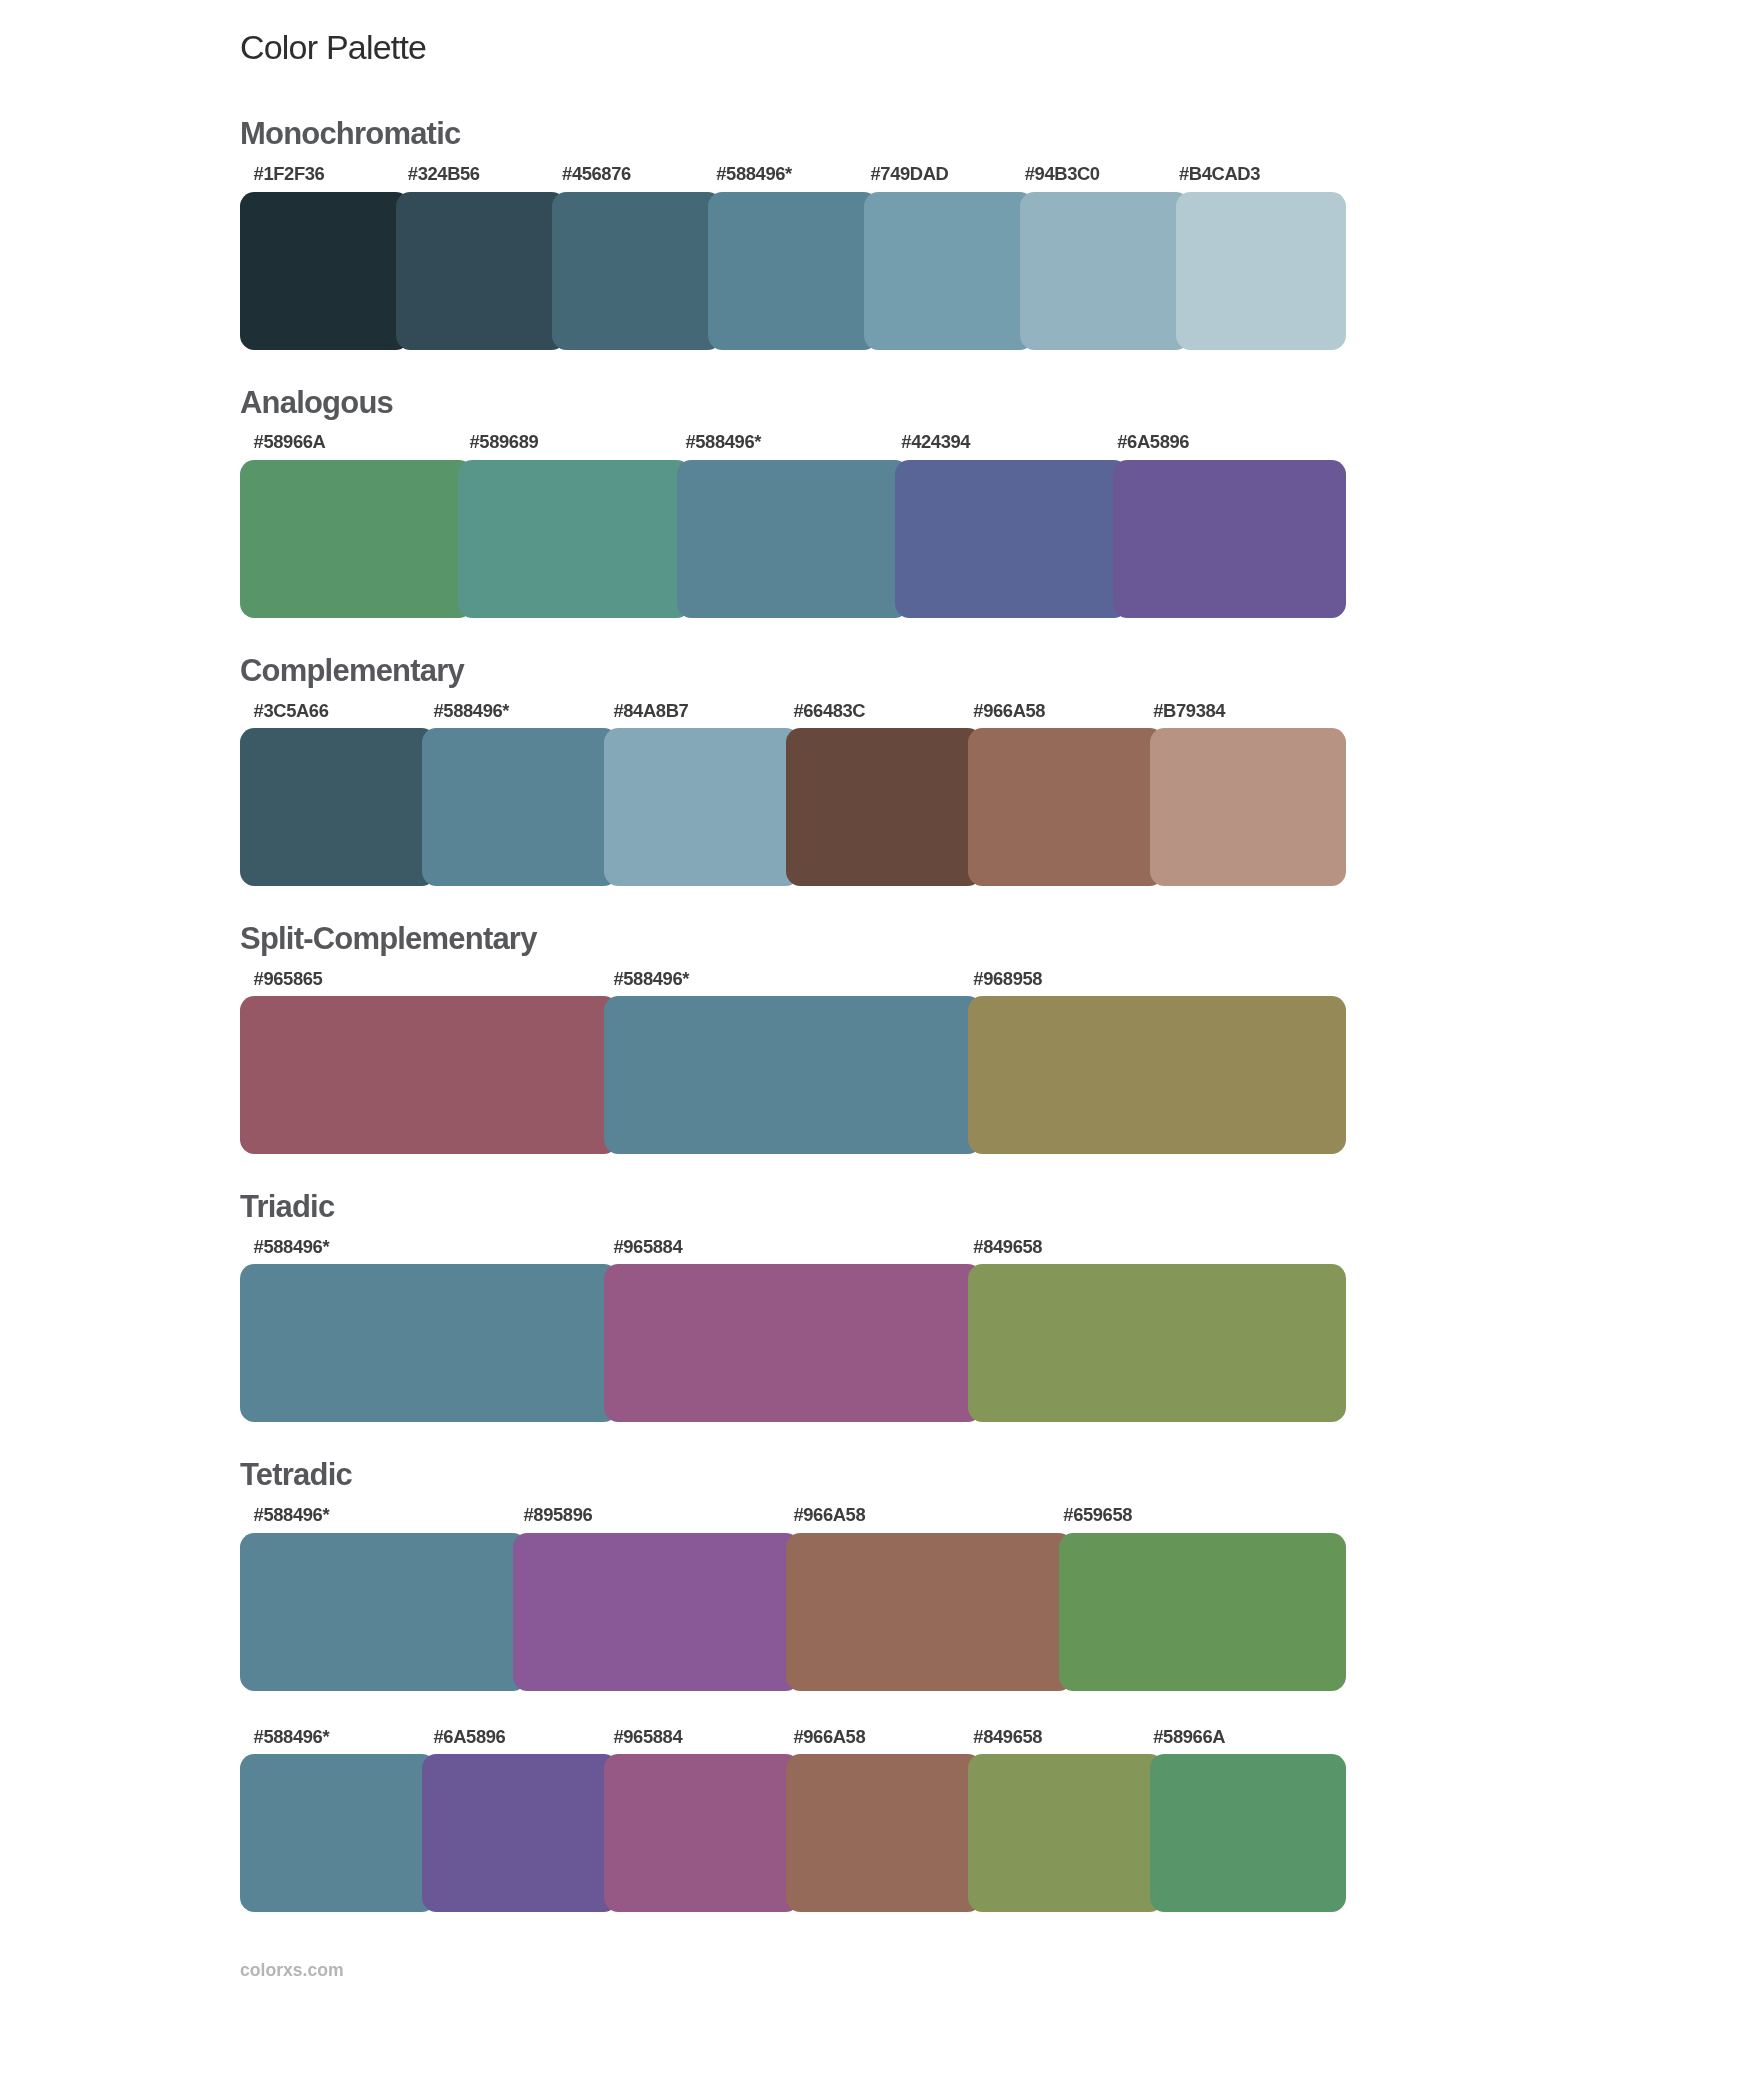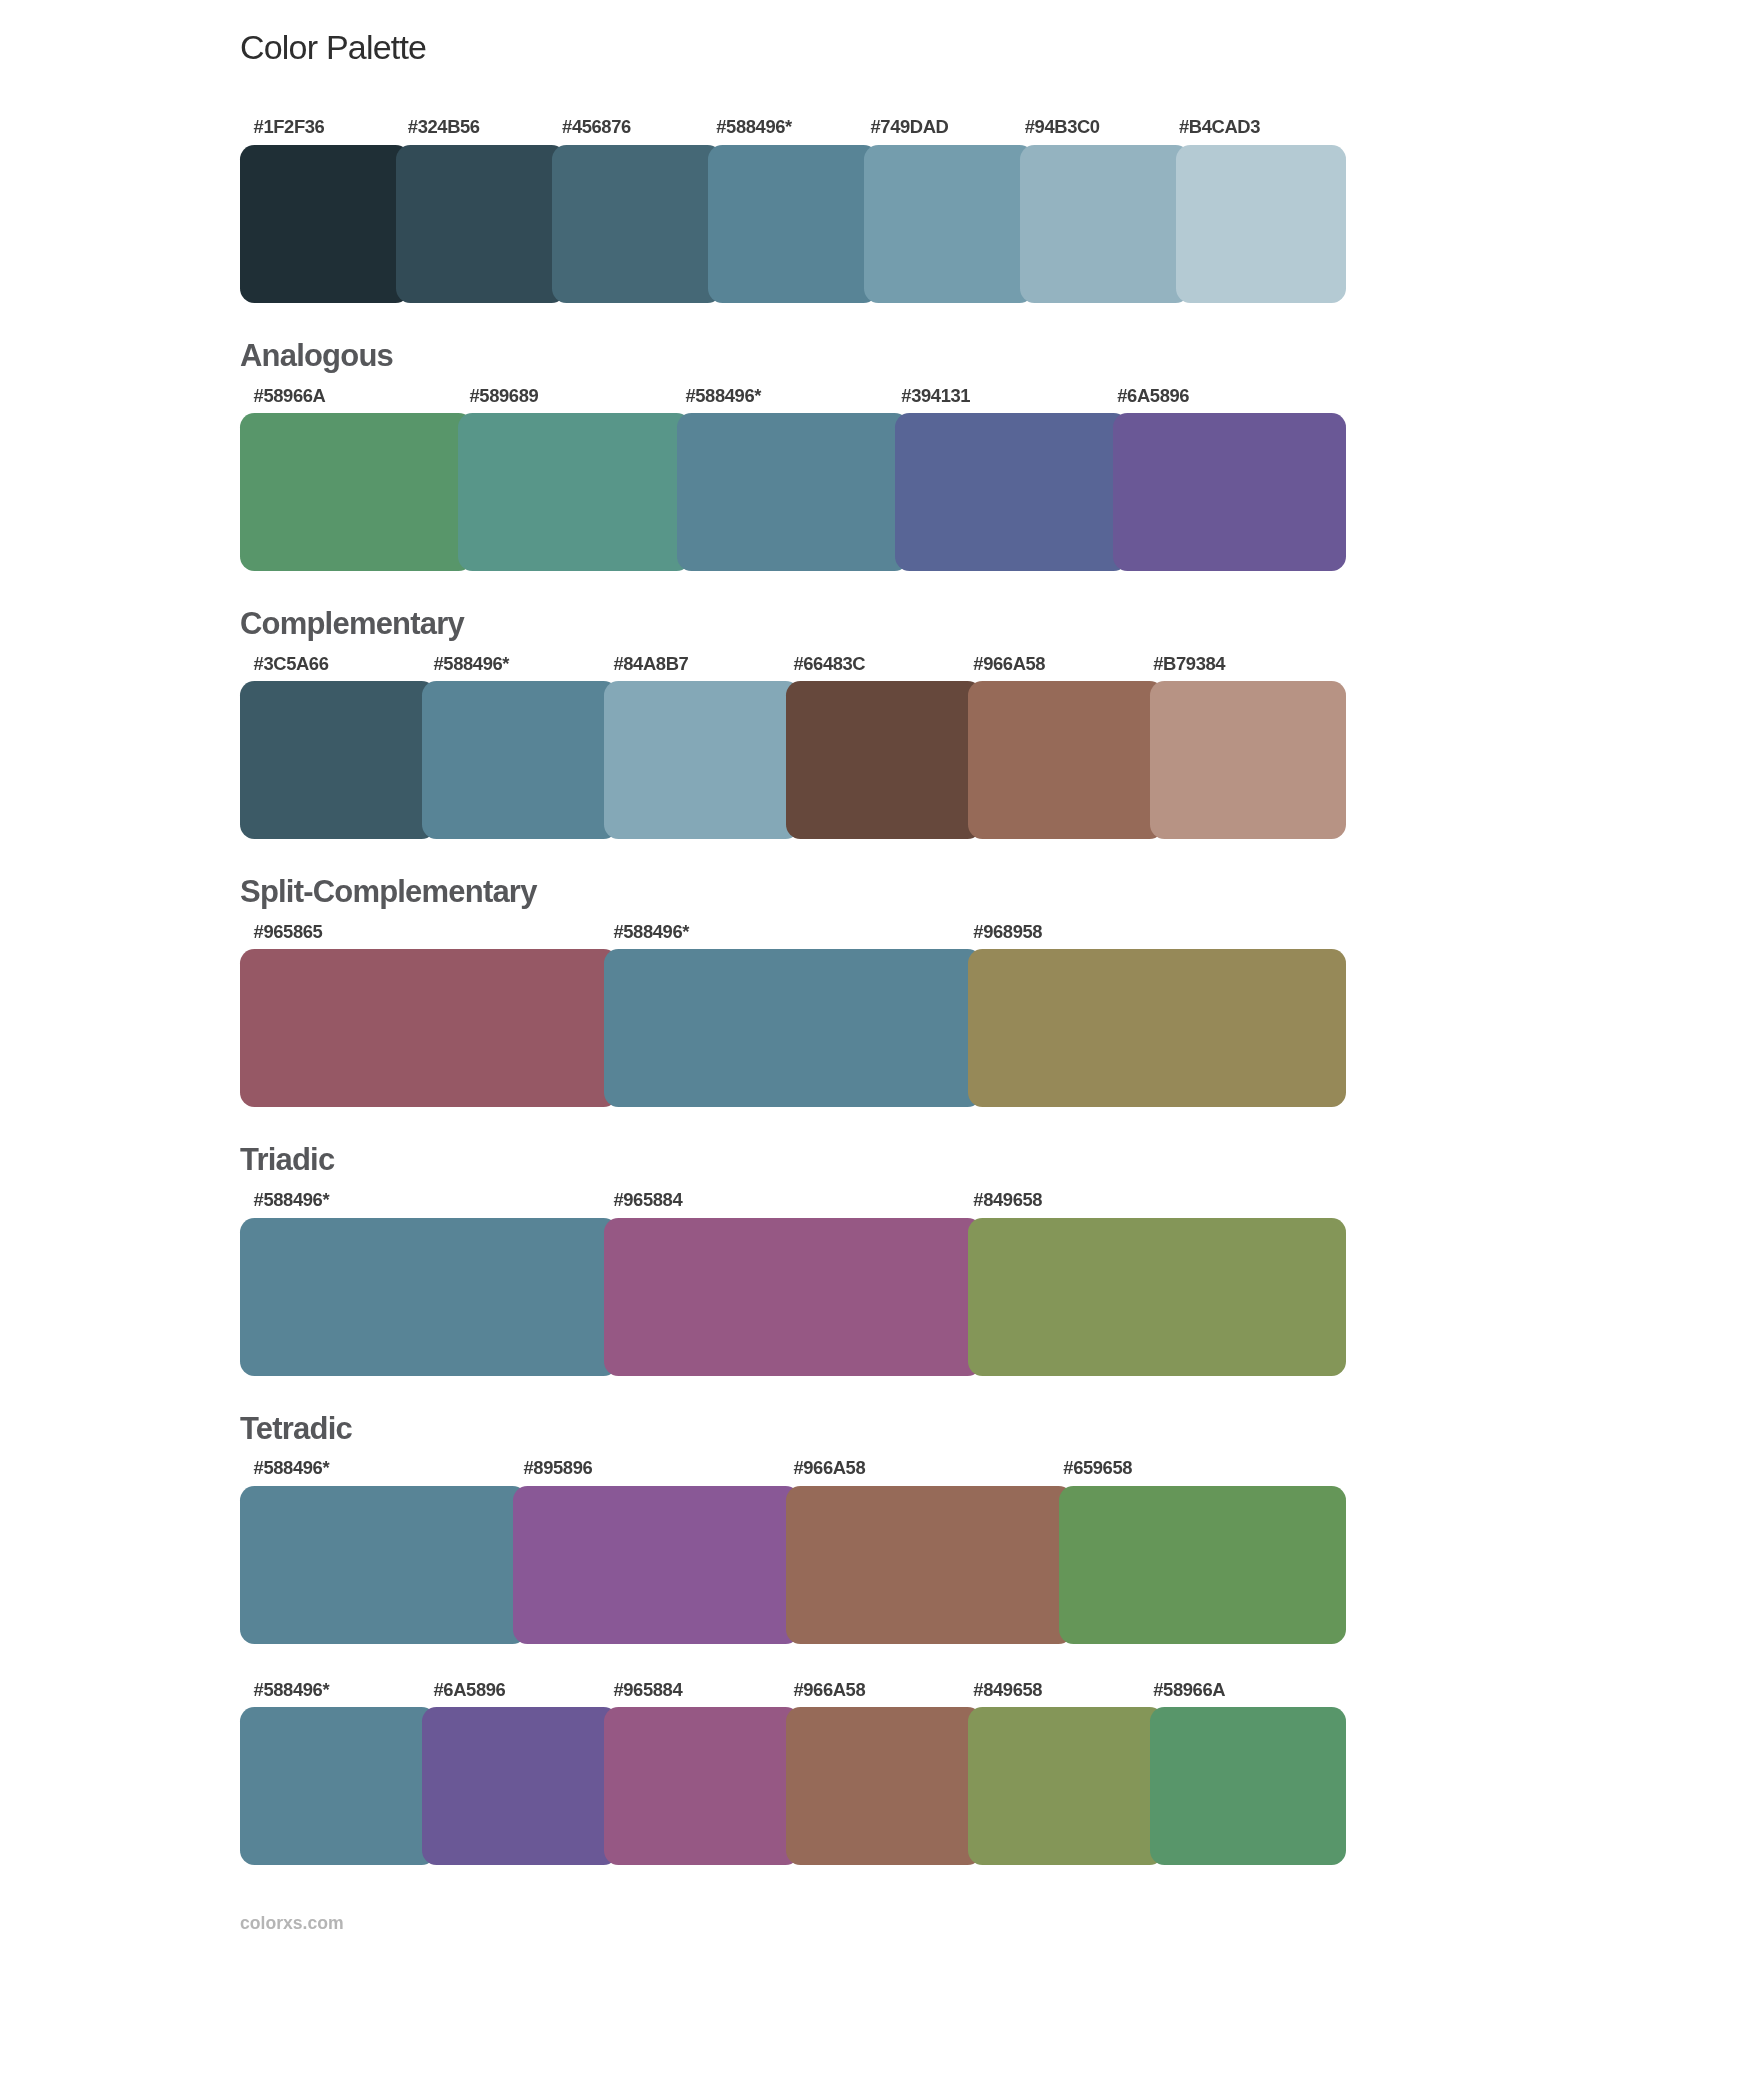--- a/index.html
+++ b/index.html
@@ -87,20 +87,21 @@
   }
 </style>
 </head>
 <body>
 
 <div class="page">
   <h2 class="page-subtitle">Color Palette</h2>
 
   <div id="sections">
   <section class="palette-section">
+    <h3 class="section-heading">Monochromatic</h3>
     <div class="labels-row">
           <div class="label-cell">#1F2F36</div>
           <div class="label-cell">#324B56</div>
           <div class="label-cell">#456876</div>
           <div class="label-cell">#588496*</div>
           <div class="label-cell">#749DAD</div>
           <div class="label-cell">#94B3C0</div>
           <div class="label-cell">#B4CAD3</div>
         </div>
     <div class="swatches-row">
@@ -113,21 +114,21 @@
           <div class="swatch" style="background: rgb(180, 202, 211); z-index: 7;"></div>
         </div>
   </section>
 
   <section class="palette-section">
     <h3 class="section-heading">Analogous</h3>
     <div class="labels-row">
           <div class="label-cell">#58966A</div>
           <div class="label-cell">#589689</div>
           <div class="label-cell">#588496*</div>
-          <div class="label-cell">#394131</div>
+          <div class="label-cell">#424394</div>
           <div class="label-cell">#6A5896</div>
         </div>
     <div class="swatches-row">
           <div class="swatch" style="background: rgb(88, 150, 106); z-index: 1;"></div>
           <div class="swatch" style="background: rgb(88, 150, 137); z-index: 2;"></div>
           <div class="swatch" style="background: rgb(88, 132, 150); z-index: 3;"></div>
           <div class="swatch" style="background: rgb(88, 101, 150); z-index: 4;"></div>
           <div class="swatch" style="background: rgb(106, 88, 150); z-index: 5;"></div>
         </div>
   </section>

